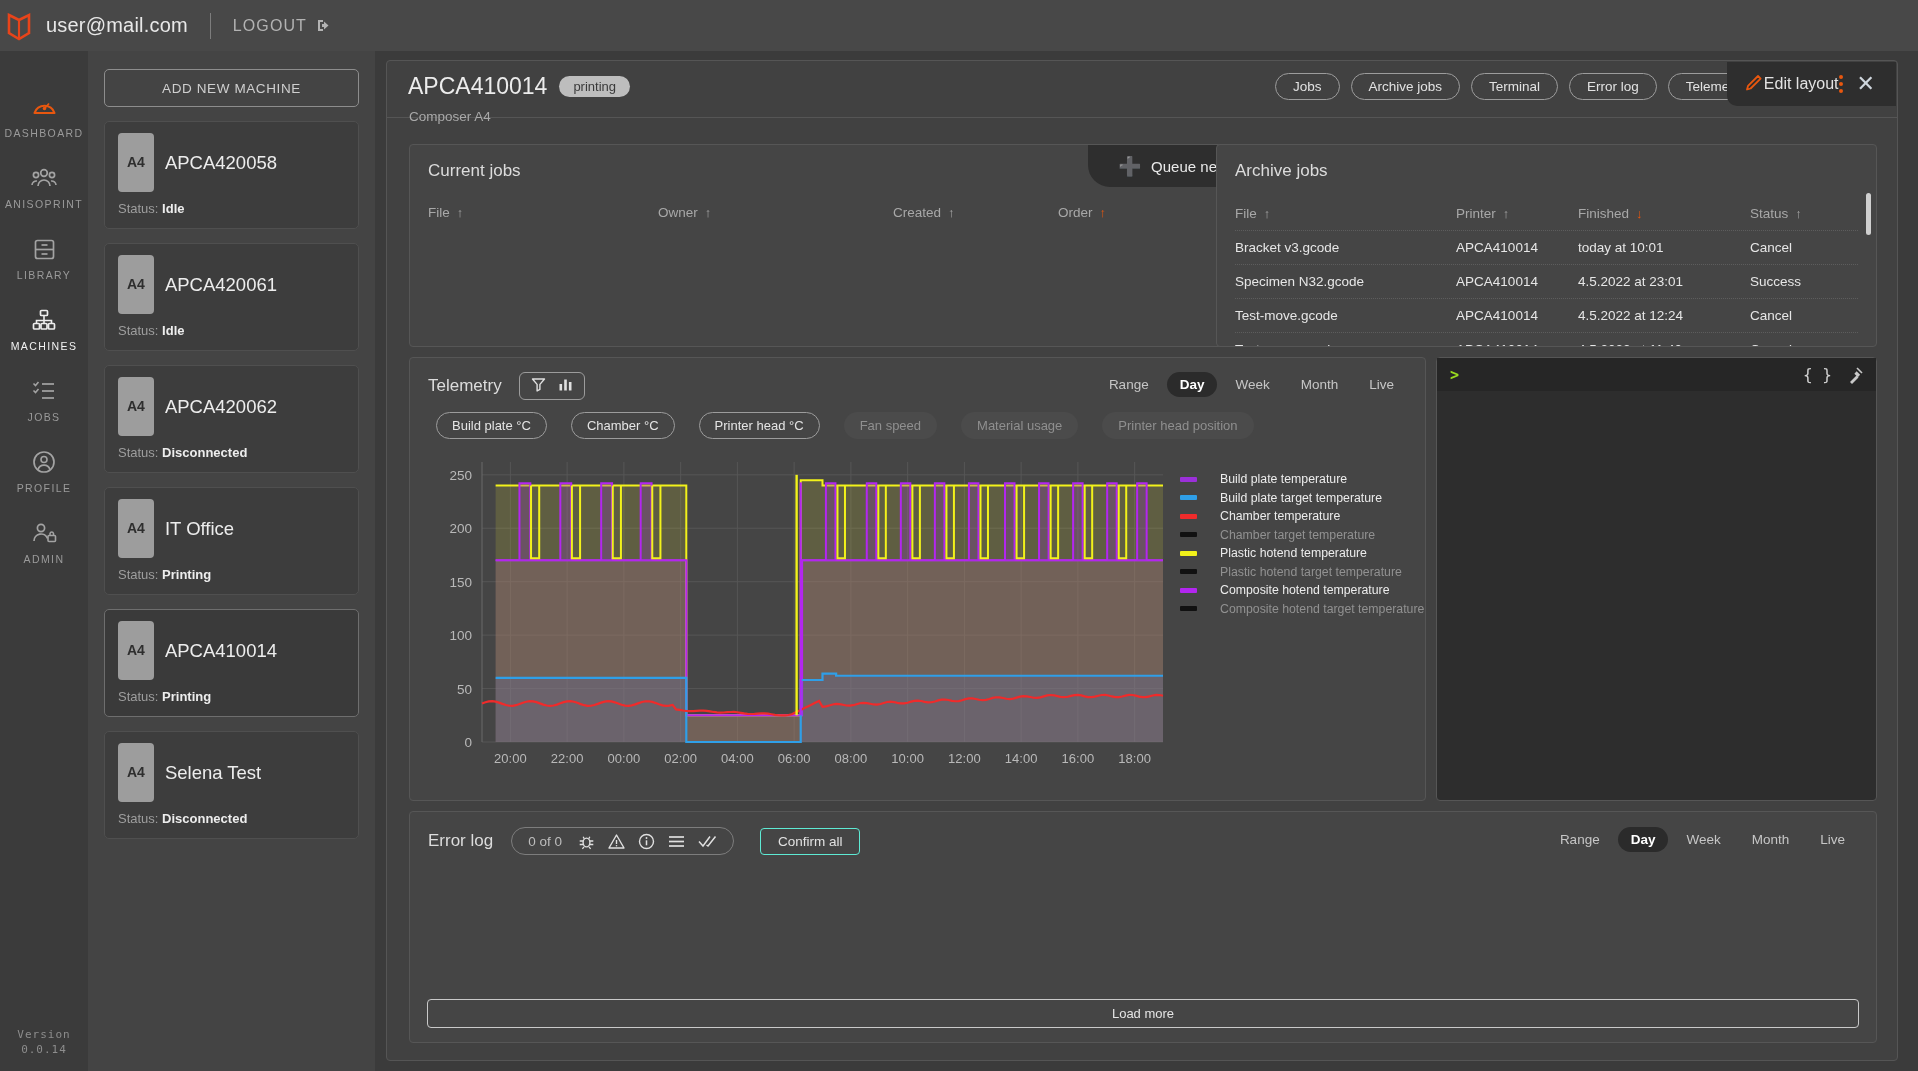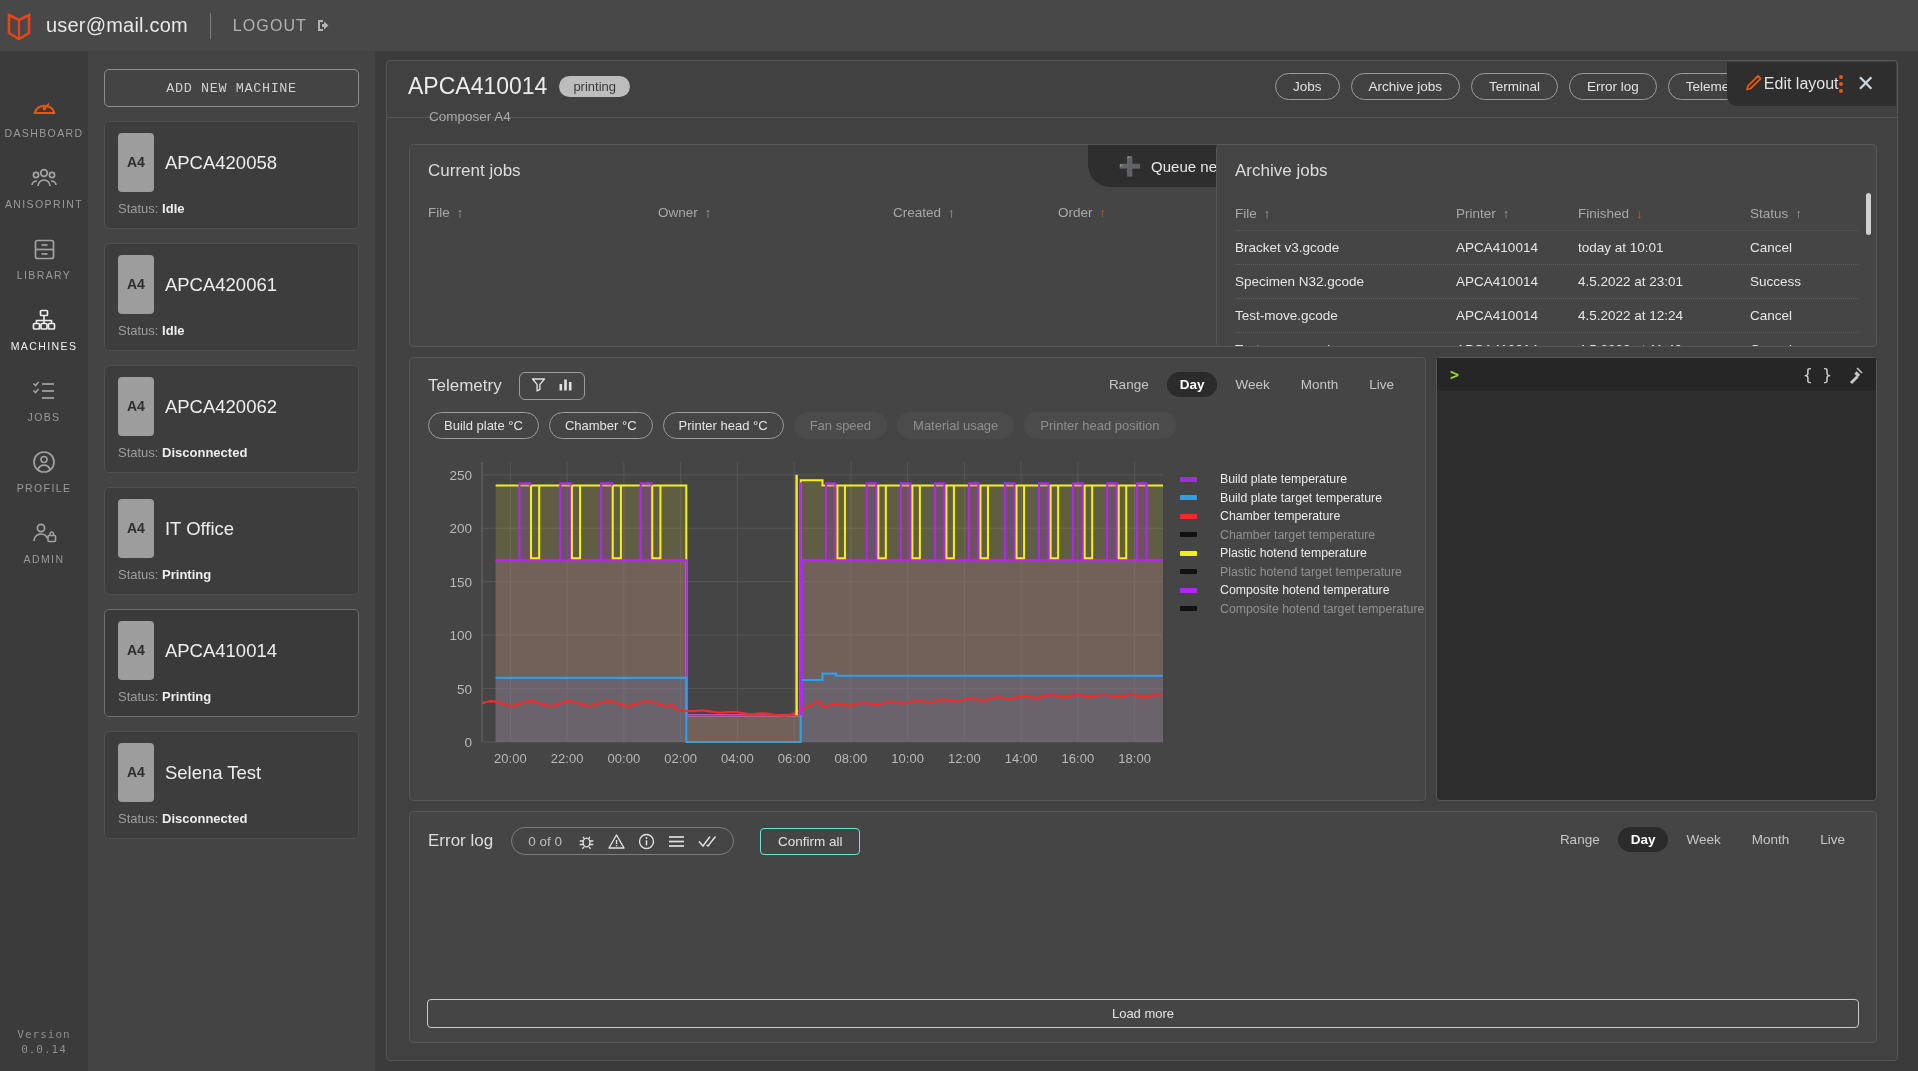--- a/index.html
+++ b/index.html
@@ -37,21 +37,21 @@
     font-family: "DejaVu Sans Mono", monospace; font-size: 11px; color: #8d8d8d; line-height: 15px; letter-spacing: 1px; }
 
   
   .machinecol {
     position: absolute; top: 51px; left: 88px; width: 287px; height: 1020px;
     background: #444444; padding: 18px 16px 0 16px;
   }
   .addmachine {
     width: 100%; height: 38px; border: 1px solid #8d8d8d; border-radius: 5px;
     background: transparent; color: #cfcfcf; font-size: 13.5px; letter-spacing: .6px;
-    font-family: Liberation Mono, monospace; cursor: pointer;
+    font-family: Liberation Sans, sans-serif; cursor: pointer;
     display: flex; align-items: center; justify-content: center;
   }
   .mcard {
     margin-top: 14px; background: #3d3d3d; border: 1px solid #4f4f4f; border-radius: 5px;
     padding: 11px 13px 12px 13px; cursor: pointer;
   }
   .mcard.selected { background: #3a3a3a; border-color: #6e6e6e; }
   .mrow1 { display: flex; align-items: center; gap: 11px; }
   .mbadge { background: #9d9d9d; color: #2e2e2e; font-size: 14px; font-weight: bold;
     border-radius: 4px; padding: 21px 9px; line-height: 17px; }
@@ -61,21 +61,21 @@
 
   
   .main {
     position: absolute; top: 60px; left: 386px; width: 1512px; height: 1001px;
     background: #414141; border: 1px solid #555; border-radius: 4px;
   }
   .mainhead { position: relative; height: 57px; border-bottom: 1px solid #555; }
   .mtitle { position: absolute; left: 21px; top: 12px; display: flex; align-items: center; gap: 12px; }
   .mtitle .t { color: #ececec; font-size: 23px; }
   .pill-status { background: #bdbdbd; color: #3a3a3a; font-size: 13px; border-radius: 11px; padding: 3px 14px; }
-  .msub { position: absolute; left: 22px; top: 48px; color: #a9a9a9; font-size: 13.5px; margin-left: 20px; }
+  .msub { position: absolute; left: 22px; top: 48px; color: #a9a9a9; font-size: 13.5px; }
   .tabs { position: absolute; left: 888px; top: 12px; display: flex; gap: 11px; }
   .tab { border: 1px solid #9c9c9c; border-radius: 16px; color: #e2e2e2;
     font-size: 13.5px; padding: 5px 17px; cursor: pointer; background: transparent;
     font-family: "Liberation Sans", sans-serif; white-space: nowrap; }
   .editbar { position: absolute; right: 1px; top: 1px; height: 44px;
     background: #2e2e2e; border-radius: 0 0 0 10px; display: flex; align-items: center; padding: 0 9px 0 18px; gap: 0; }
   .editlabel { color: #e3e3e3; font-size: 16px; }
   .dots { display: flex; flex-direction: column; gap: 3px; cursor: pointer; }
   .dots i { width: 4px; height: 4px; border-radius: 50%; background: #e8570f; display: block; }
   .closeX { color: #cfd6dd; font-size: 22px; padding: 0 12px 0 14px; cursor: pointer; line-height: 1; }
@@ -108,21 +108,21 @@
   .scrollbar { position: absolute; right: 5px; top: 48px; width: 5px; height: 42px; background: #cfcfcf; border-radius: 3px; }
 
   
   #telemetry { left: 22px; top: 296px; width: 1017px; height: 444px; }
   .tl-head { position: absolute; top: 14px; left: 18px; right: 18px; display: flex; align-items: center; }
   .filtbox { margin-left: 17px; border: 1px solid #9c9c9c; border-radius: 6px; height: 28px;
     display: flex; align-items: center; gap: 12px; padding: 0 11px; cursor: pointer; }
   .rangeset { position: absolute; right: 0; top: 0; display: flex; align-items: center; gap: 5px; }
   .rg { color: #c6c6c6; font-size: 13.5px; padding: 5px 13px; border-radius: 13px; cursor: pointer; }
   .rg.sel { background: #2b2b2b; color: #fff; font-weight: bold; }
-  .chipbar { position: absolute; top: 54px; left: 18px; display: flex; gap: 10px; }
+  .chipbar { position: absolute; top: 54px; left: 26px; display: flex; gap: 24px; }
   .chip { border: 1px solid #9c9c9c; border-radius: 15px; color: #e4e4e4;
     font-size: 13px; padding: 5px 15px; cursor: pointer; background: transparent;
     font-family: "Liberation Sans", sans-serif; }
   .chip.off { border-color: transparent; color: #8f8f8f; background: #4b4b4b; text-align: right; }
 
   .plot { position: absolute; left: 18px; top: 96px; width: 980px; height: 330px; }
   .legend { position: absolute; left: 752px; top: 16px; width: 230px; }
   .lgitem { display: flex; align-items: center; gap: 23px; height: 18.5px; }
   .lgswatch { width: 17px; height: 5px; border-radius: 1px; flex: none; }
   .lgtext { font-size: 12.3px; color: #ececec; white-space: nowrap; }

